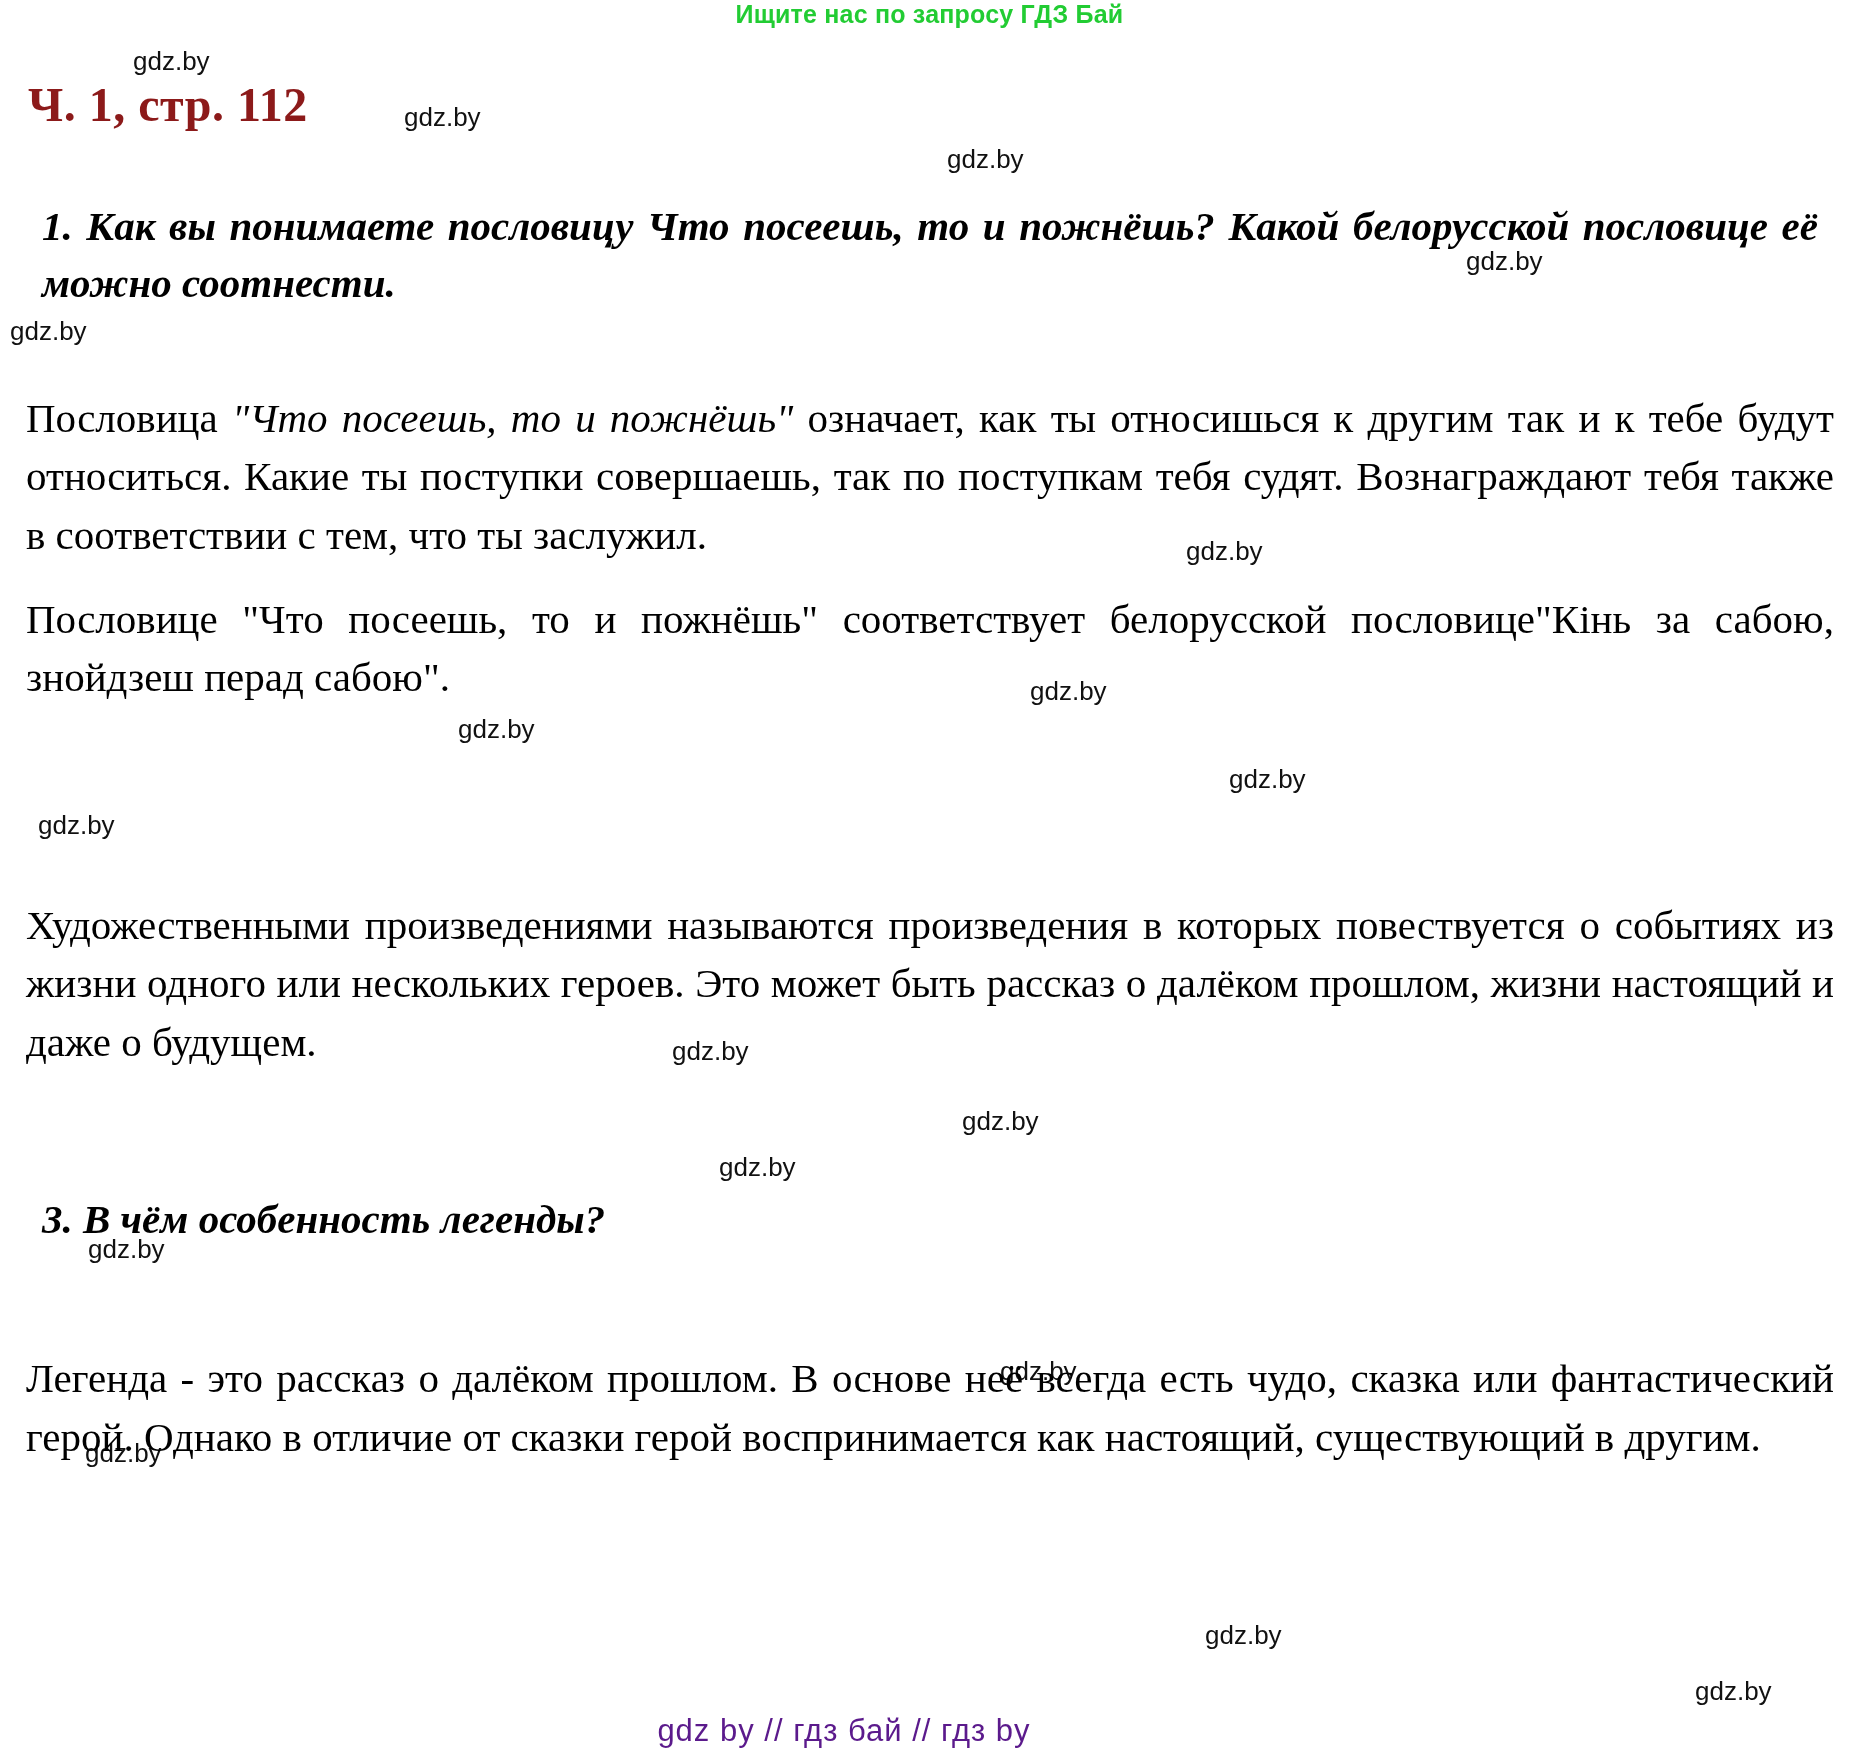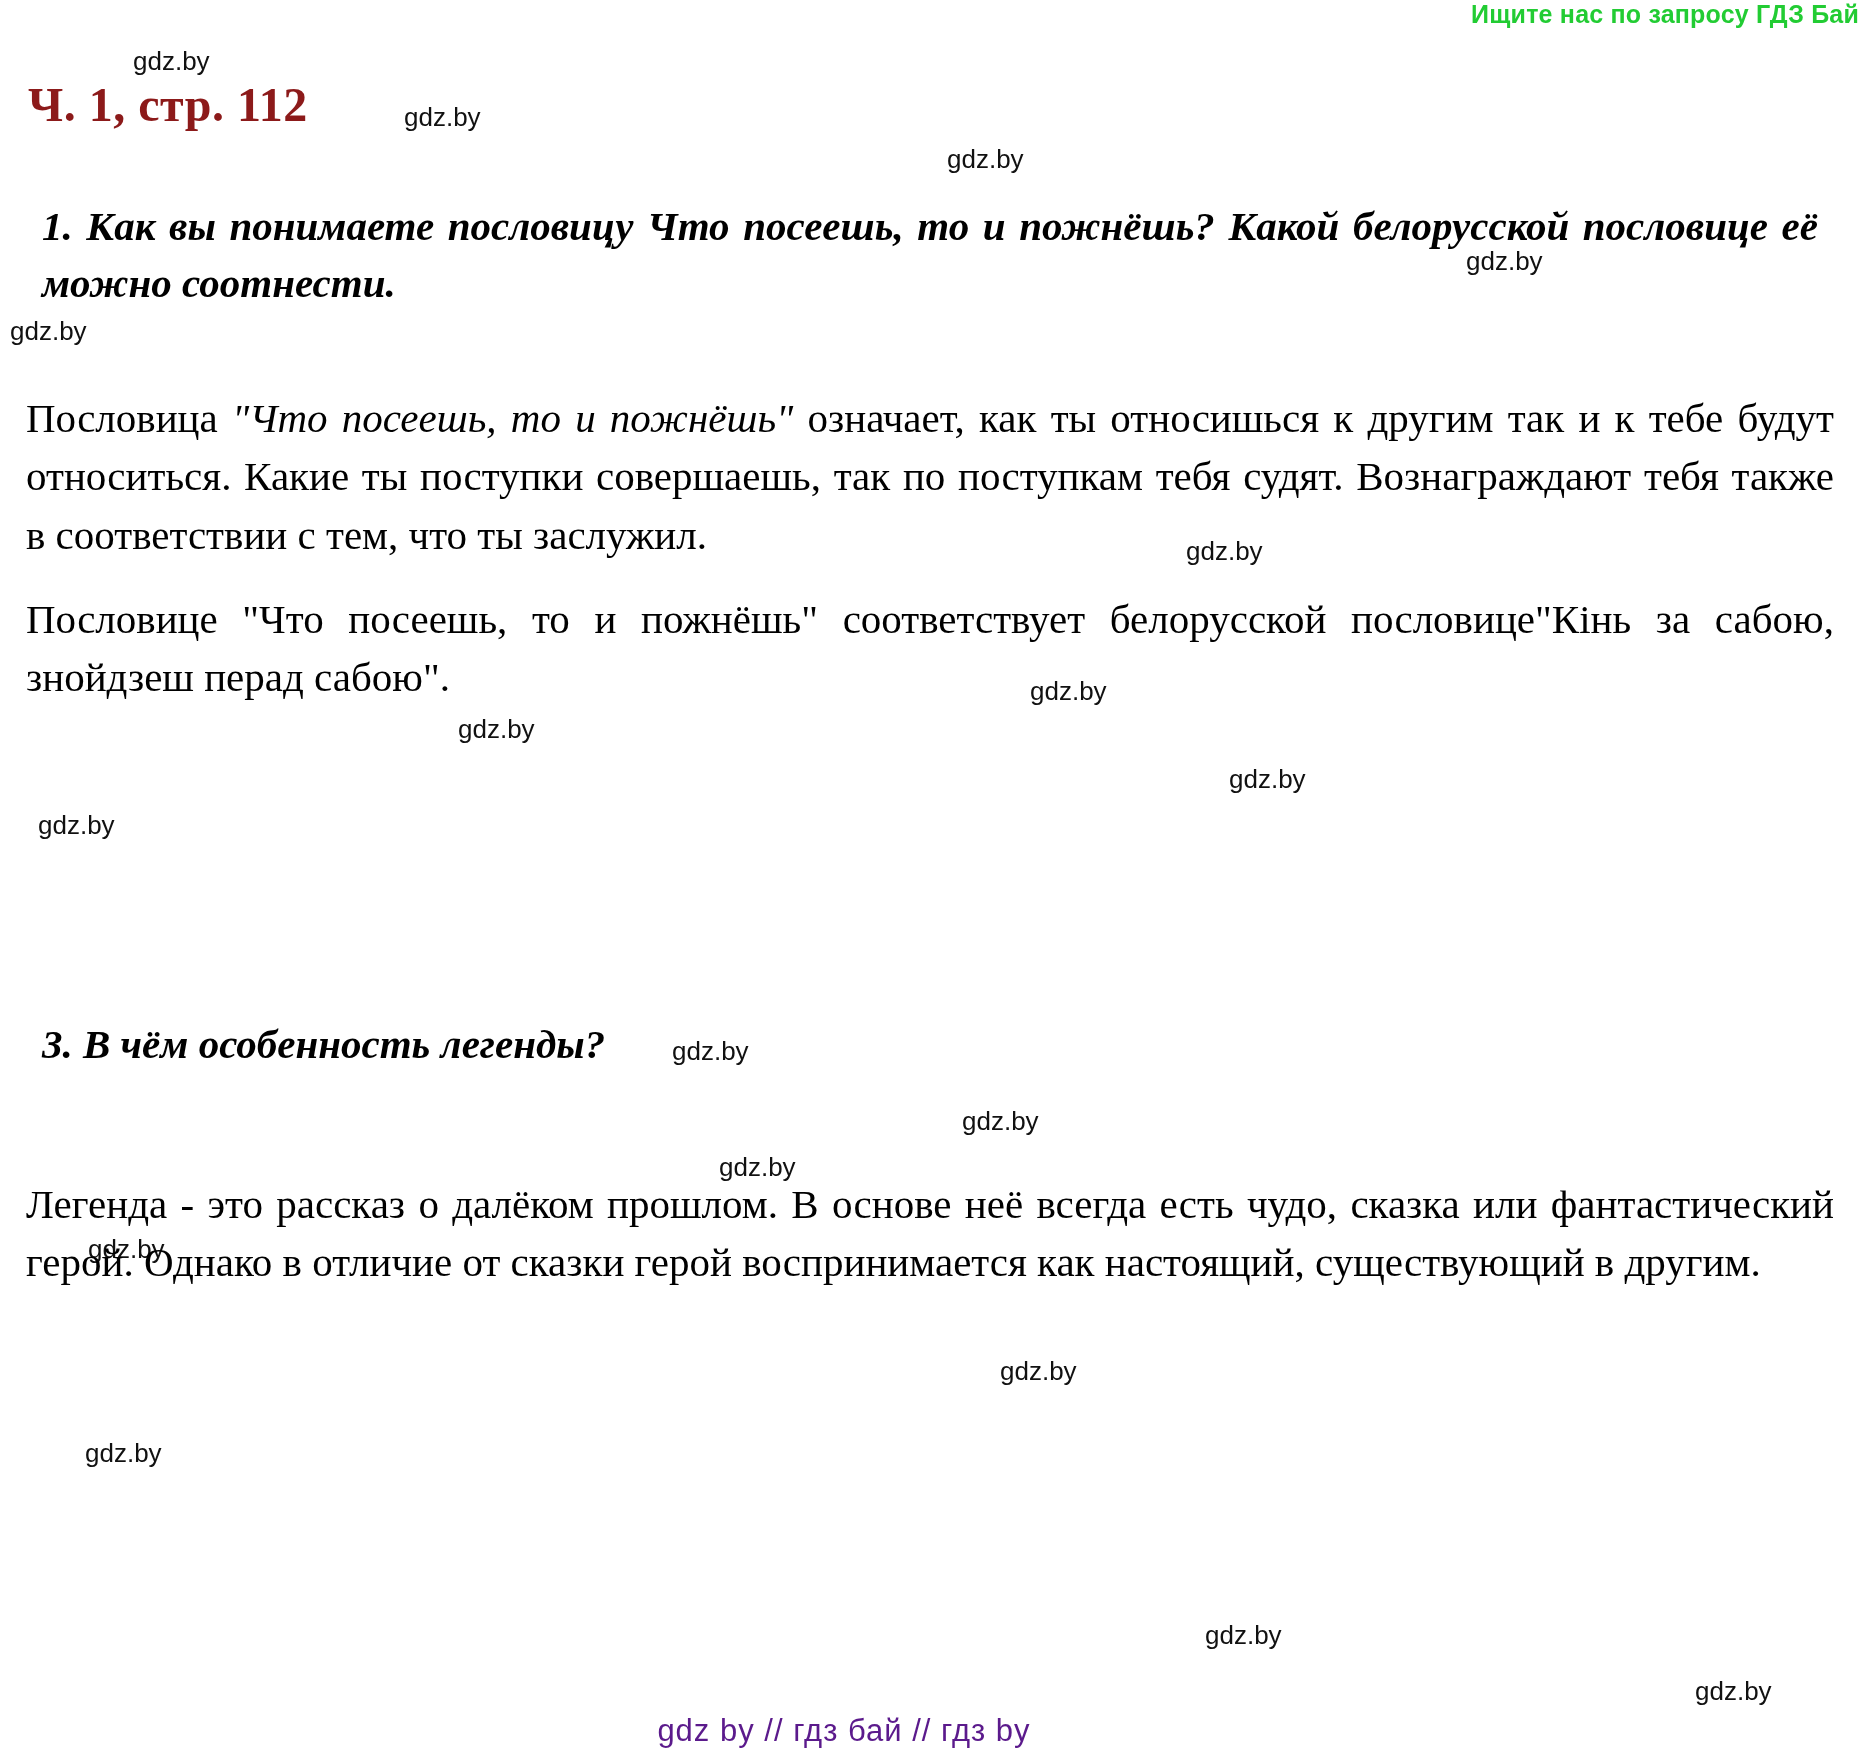--- a/index.html
+++ b/index.html
@@ -23,21 +23,21 @@
     height: 1760px;
     box-sizing: border-box;
   }
 
   
   .promo {
     position: absolute;
     top: 2px;
     left: 0;
     width: 1859px;
-    text-align: right;
+    text-align: center;
     font-family: "Liberation Sans", sans-serif;
     font-size: 25px;
     font-weight: 700;
     color: #22cc33;
     letter-spacing: 0.2px;
     line-height: 1;
   }
 
   
   .page-title {
@@ -161,20 +161,21 @@
 
     <div class="gap-sm"></div>
 
     <p class="answer">Пословице "Что посеешь, то и пожнёшь" соответствует белорусской пословице"Кінь за сабою, знойдзеш перад сабою".</p>
 
     <div class="gap-xl"></div>
 
 
     <div class="gap-lg"></div>
 
+    <p class="answer">Художественными произведениями называются произведения в которых повествуется о событиях из жизни одного или нескольких героев. Это может быть рассказ о далёком прошлом, жизни настоящий и даже о будущем.</p>
 
     <div class="gap-xl"></div>
 
     <div class="q-heading">3. В чём особенность легенды?</div>
 
     <div class="gap-lg"></div>
 
     <p class="answer">Легенда - это рассказ о далёком прошлом. В основе неё всегда есть чудо, сказка или фантастический герой. Однако в отличие от сказки герой воспринимается как настоящий, существующий в другим.</p>
 
   </div>

